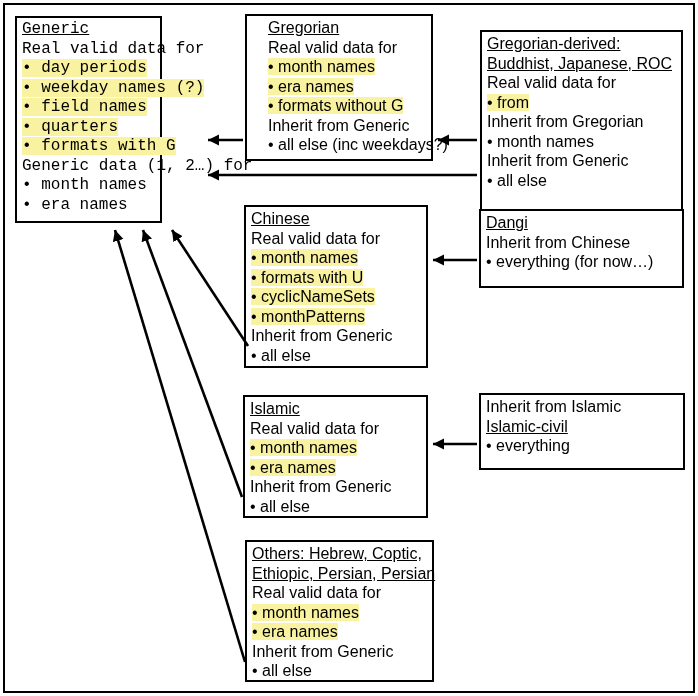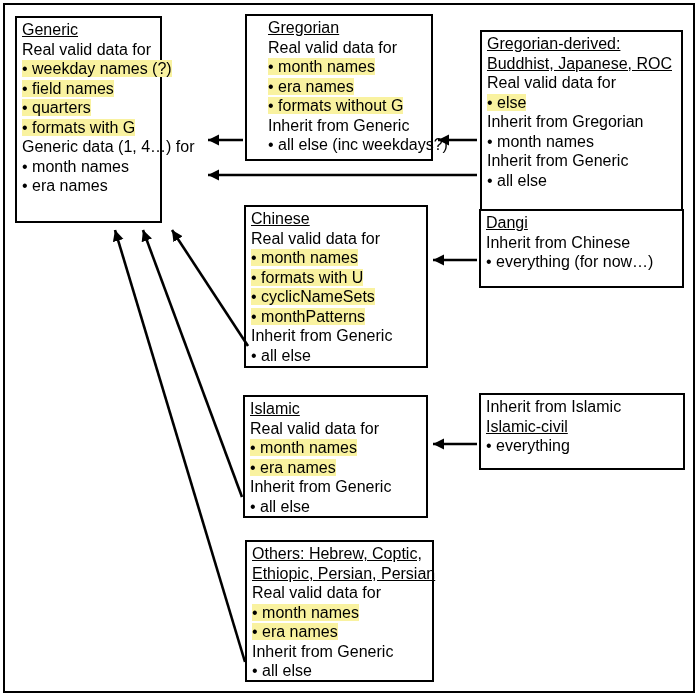--- a/index.html
+++ b/index.html
@@ -38,47 +38,48 @@
     pointer-events: none;
   }
   .arrows line { stroke: #000; stroke-width: 2.6; }
 </style>
 </head>
 <body>
 
 <div class="canvas">
   <div class="frame"></div>
 
-  <div class="box" style="left:15px; top:16px; width:147px; height:207px;">
+  <div class="box" style="left:15px; top:16px; width:147px; height:207px;font-family:Liberation Mono, monospace;">
     <div class="ln"><span class="u">Generic</span></div>
     <div class="ln"><span>Real valid data for</span></div>
+    <div class="ln"><span class="hl">• day periods</span></div>
     <div class="ln"><span class="hl">• weekday names (?)</span></div>
     <div class="ln"><span class="hl">• field names</span></div>
     <div class="ln"><span class="hl">• quarters</span></div>
     <div class="ln"><span class="hl">• formats with G</span></div>
-    <div class="ln"><span>Generic data (1, 4…) for</span></div>
+    <div class="ln"><span>Generic data (1, 2…) for</span></div>
     <div class="ln"><span>• month names</span></div>
     <div class="ln"><span>• era names</span></div>
   </div>
 
   <div class="box" style="left:245px; top:14px; width:188px; height:147px;padding-left:21px;">
     <div class="ln"><span class="u">Gregorian</span></div>
     <div class="ln"><span>Real valid data for</span></div>
     <div class="ln"><span class="hl">• month names</span></div>
     <div class="ln"><span class="hl">• era names</span></div>
     <div class="ln"><span class="hl">• formats without G</span></div>
     <div class="ln"><span>Inherit from Generic</span></div>
     <div class="ln"><span>• all else (inc weekdays?)</span></div>
   </div>
 
   <div class="box" style="left:480px; top:30px; width:203px; height:213px;">
     <div class="ln"><span class="u">Gregorian-derived:</span></div>
     <div class="ln"><span class="u">Buddhist, Japanese, ROC</span></div>
     <div class="ln"><span>Real valid data for</span></div>
-    <div class="ln"><span class="hl">• else</span></div>
+    <div class="ln"><span class="hl">• from</span></div>
     <div class="ln"><span>Inherit from Gregorian</span></div>
     <div class="ln"><span>• month names</span></div>
     <div class="ln"><span>Inherit from Generic</span></div>
     <div class="ln"><span>• all else</span></div>
   </div>
 
   <div class="box" style="left:244px; top:205px; width:184px; height:163px;">
     <div class="ln"><span class="u">Chinese</span></div>
     <div class="ln"><span>Real valid data for</span></div>
     <div class="ln"><span class="hl">• month names</span></div>

